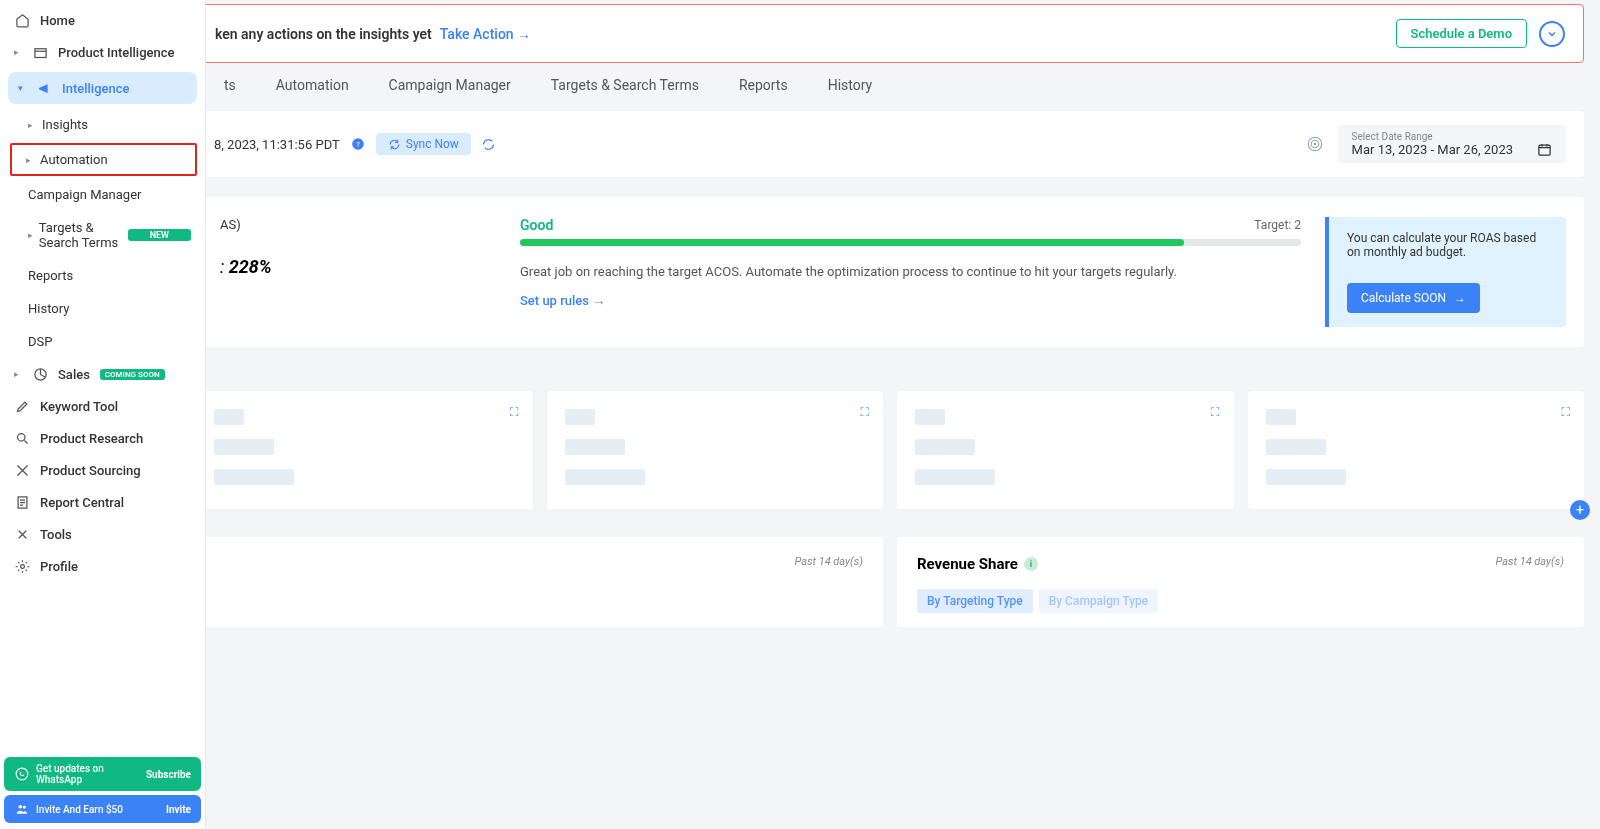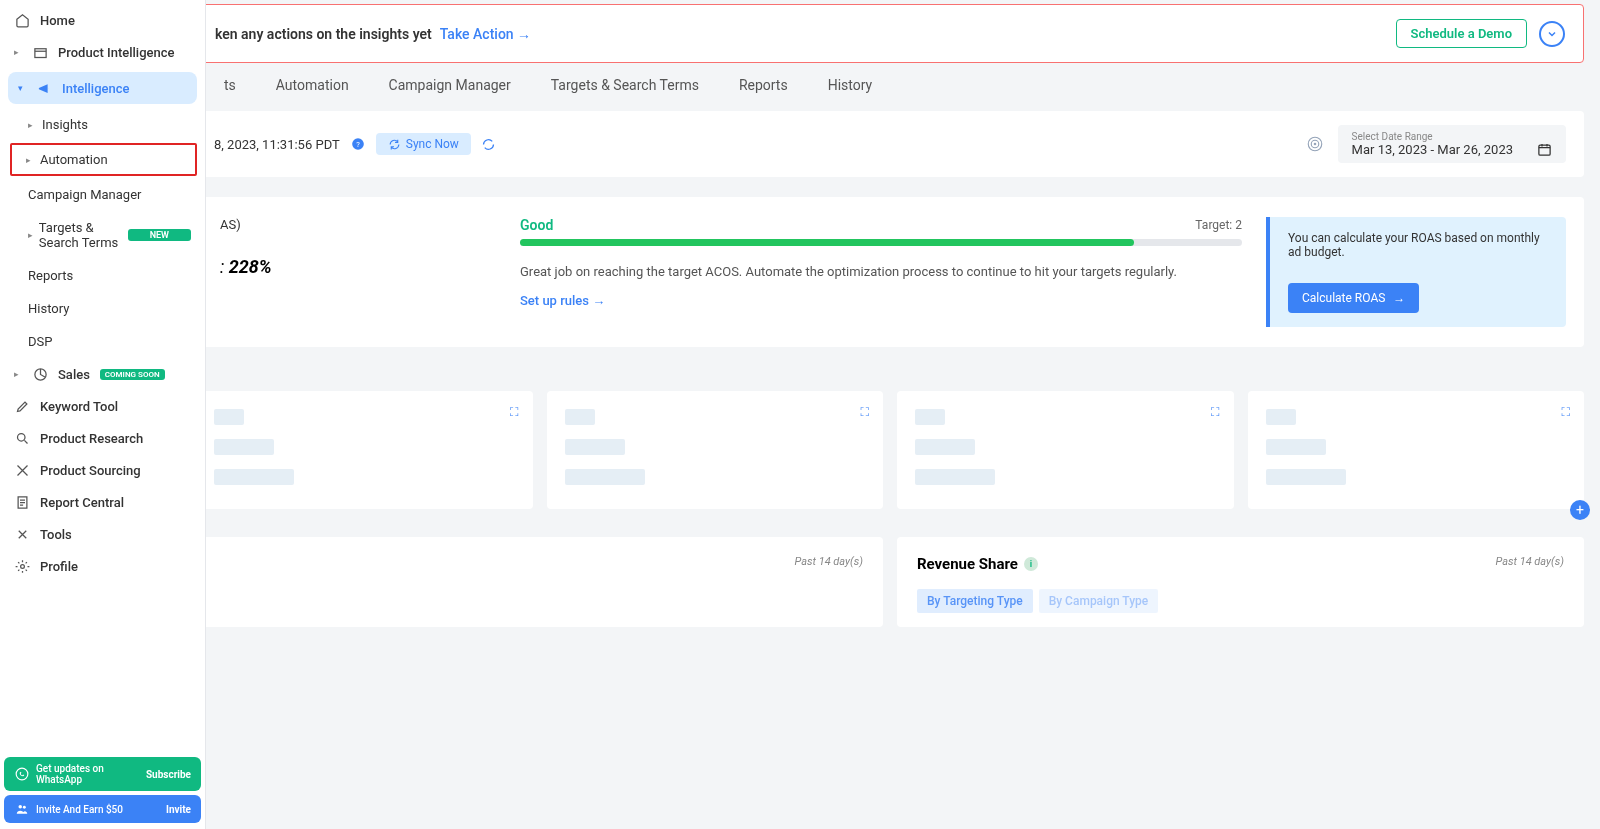--- a/index.html
+++ b/index.html
@@ -57,21 +57,21 @@
 .sp-val { font-size:18px; margin-top:24px;font-style:italic;}
 .sp-val strong { font-weight:700;}
 .summary-mid { flex:1; padding:0 24px;}
 .good-label { color:#10b981; font-weight:600; font-size:14px; }
 .target-text { font-size:12px; color:#666; }
 .progress-row { display:flex; align-items:center; justify-content:space-between; }
 .progress-bar { height:7px; background:#e5e7eb; border-radius:4px; margin-top:6px; position:relative; width:100%;}
 .progress-fill { height:100%; background:#22c55e; border-radius:4px; width:85%; }
 .insight-text { font-size:13px; color:#555; margin-top:18px; }
 .setup-rules { color:#3b82f6; font-size:13px; margin-top:14px; cursor:pointer; font-weight:500;}
-.summary-right { width:300px; border-left:4px solid #3b82f6; background:#e0f2fe; padding:14px 18px; margin-right:18px; border-radius:0 4px 4px 0;}
+.summary-right { width:241px; border-left:4px solid #3b82f6; background:#e0f2fe; padding:14px 18px; margin-right:18px; border-radius:0 4px 4px 0;}
 .roas-text { font-size:12px; color:#333; }
 .calc-btn { background:#3b82f6; color:#fff; padding:8px 14px; border-radius:4px; font-size:12px; margin-top:24px; display:inline-flex; align-items:center; gap:8px; cursor:pointer;}
 
 .add-btn { position:absolute; right:10px; top:500px; width:20px; height:20px; background:#3b82f6; border-radius:50%; color:#fff; display:flex; align-items:center; justify-content:center; font-size:14px; cursor:pointer; z-index:50;}
 
 .cards-row { display:flex; gap:14px; margin-top:44px; }
 .stat-card { flex:1; background:#fff; border-radius:4px; padding:18px; position:relative; height:118px;}
 .expand-sm { position:absolute; right:14px; top:14px; color:#3b82f6; font-size:12px; cursor:pointer;}
 .skel { background:#e5eef5; border-radius:2px; }
 .sk1 { width:30px; height:16px; }
@@ -318,21 +318,21 @@
       </div>
       <div class="progress-bar">
           <div class="progress-fill"></div>
         </div>
       <div class="insight-text">Great job on reaching the target ACOS. Automate the optimization process to continue to hit your targets regularly.</div>
       <div class="setup-rules">Set up rules →</div>
     </div>
     <div class="summary-right">
       <div class="roas-text">You can calculate your ROAS based on monthly ad budget.</div>
       <div class="calc-btn">
-        <span>Calculate ROAS</span>
+        <span>Calculate SOON</span>
         <span>→</span>
       </div>
     </div>
   </div>
 
   <div class="add-btn">+</div>
 
   <div class="cards-row">
     <div class="stat-card">
       <span class="expand-sm">⛶</span>

